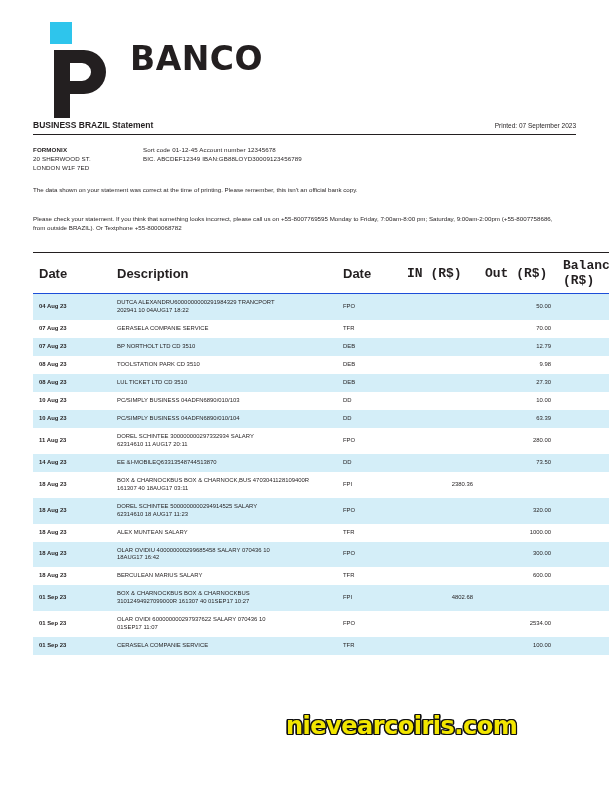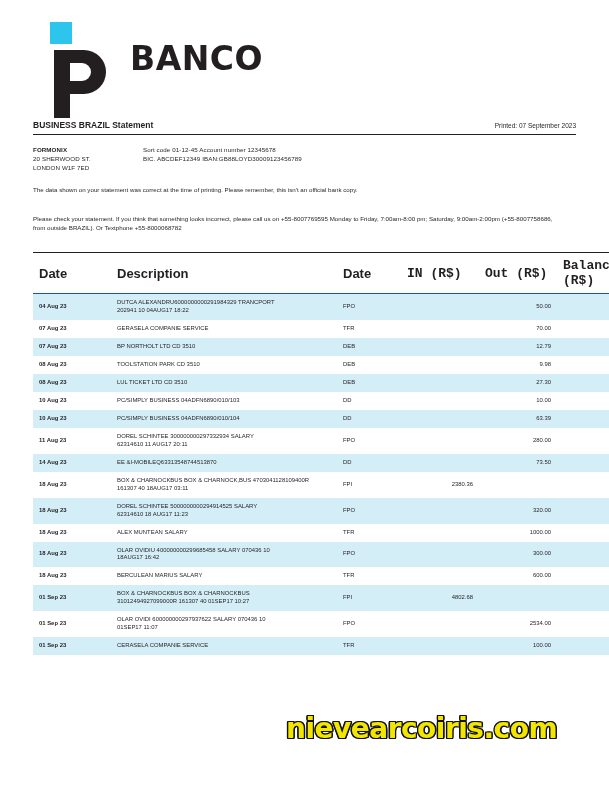--- a/index.html
+++ b/index.html
@@ -155,21 +155,21 @@
   td.col-date { font-weight: bold; font-size: 6.2px; }
   .desc-l2 { display: block; }
 
   
   .watermark {
     position: absolute;
     left: 286px;
     top: 712px;
     font-family: "DejaVu Sans", sans-serif;
     font-weight: bold;
-    font-size: 28px;
+    font-size: 24px;
     letter-spacing: -0.5px;
     color: #f2e600;
     text-shadow:
       -1.2px -1.2px 0 #111, 1.2px -1.2px 0 #111,
       -1.2px  1.2px 0 #111, 1.2px  1.2px 0 #111,
        0 -1.4px 0 #111, 0 1.4px 0 #111,
       -1.4px 0 0 #111, 1.4px 0 0 #111;
     white-space: nowrap;
   }
 </style>

